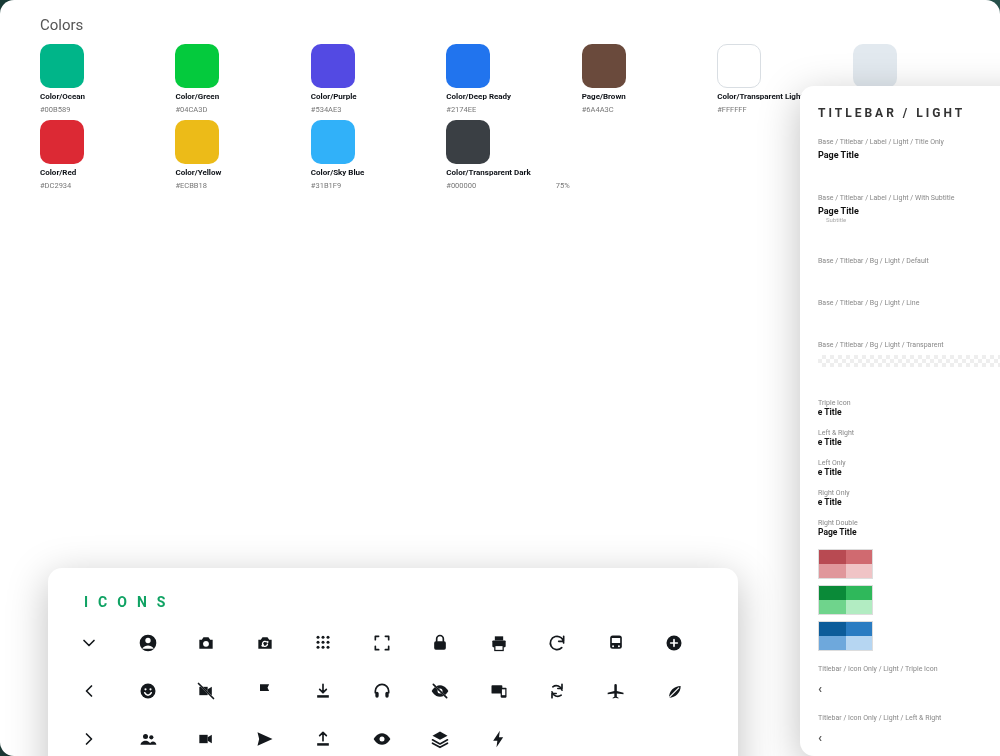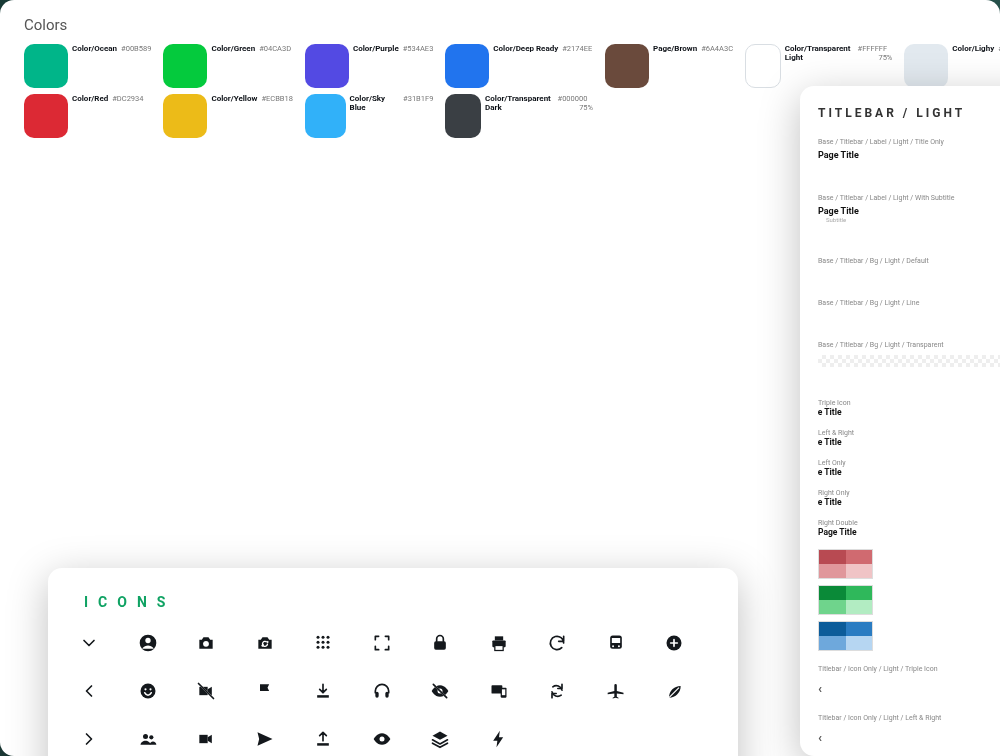--- a/index.html
+++ b/index.html
@@ -24,24 +24,24 @@
   .tb-row-icons { display:flex; gap:8px; color:#222; font-size:11px;}
   .tb-chev { font-size:13px; font-weight:700;}
   .tb-thumb { width:55px; height:30px; border:1px solid #ddd; margin-top:6px; display:flex; flex-direction:column;}
   .tb-thumb div { flex:1; display:flex;}
   .tb-thumb span { flex:1;}
   .checker { background-image: linear-gradient(45deg,#eee 25%,transparent 25%,transparent 75%,#eee 75%),linear-gradient(45deg,#eee 25%,transparent 25%,transparent 75%,#eee 75%); background-size:8px 8px; background-position:0 0,4px 4px; height:12px; width:100%; }
 
   
   .colors-wrap { top:342px; left:212px; width:630px; height:292px; z-index:6; }
   .editor-bar { position:absolute; top:-32px; left:140px; height:34px; width:330px; background:#2a2f33; border-radius:10px 10px 0 0; display:flex; align-items:center; gap:2px; padding:0 6px; color:#c6c9cc;}
-  .colors-panel { position:absolute; inset:0; background:#fff; border-radius:14px; padding:16px 24px 18px 24px;}
+  .colors-panel { position:absolute; inset:0; background:#fff; border-radius:14px; padding:16px 24px 18px 40px;}
   .colors-title { font-size:15px; color:#555; margin-bottom:10px;}
   .swatch-grid { display:grid; grid-template-columns: repeat(7, 1fr); gap:6px 12px;}
-  .swatch { display:flex; flex-direction:row; gap:4px;}
+  .swatch { display:flex; flex-direction:column; gap:4px;}
   .chip { width:44px; height:44px; border-radius:10px;}
   .chip.bordered { border:1px solid #d9dee3;}
   .sw-name { font-size:8px; font-weight:700; color:#0d1117;}
   .sw-hex { font-size:7.5px; color:#777;}
   .sw-hex .pct { float:right;}
 
   
   .icons-panel { top:568px; left:48px; width:690px; height:240px; padding:26px 30px; z-index:2;}
   .icons-title { font-size:14px; font-weight:700; letter-spacing:10px; color:#0fa263; margin-bottom:22px; margin-left:6px;}
   .icon-grid { display:grid; grid-template-columns: repeat(11, 1fr); row-gap:26px; column-gap:14px; color:#14181c;}

